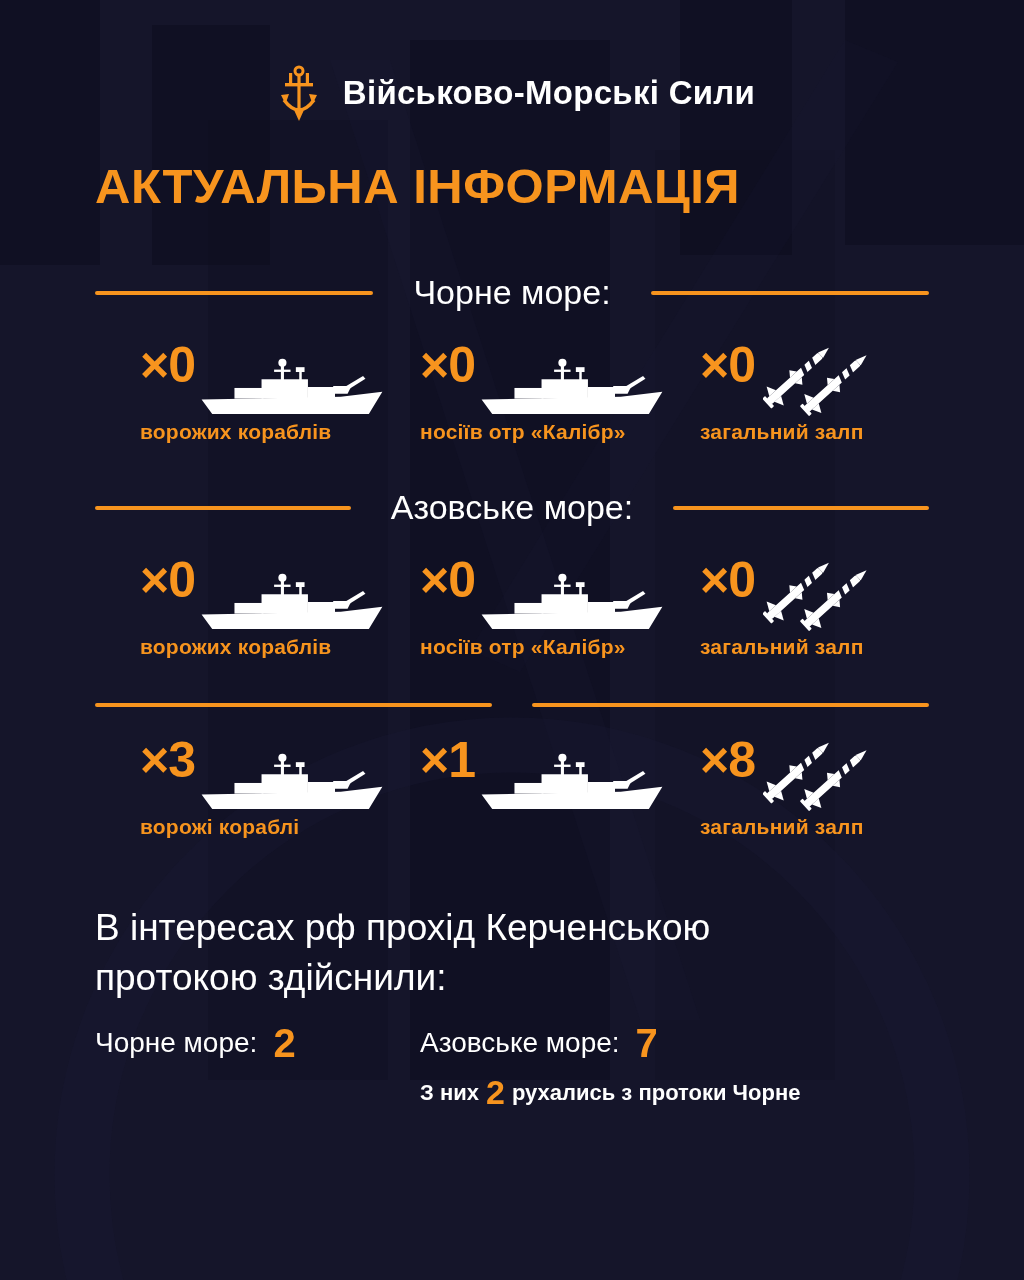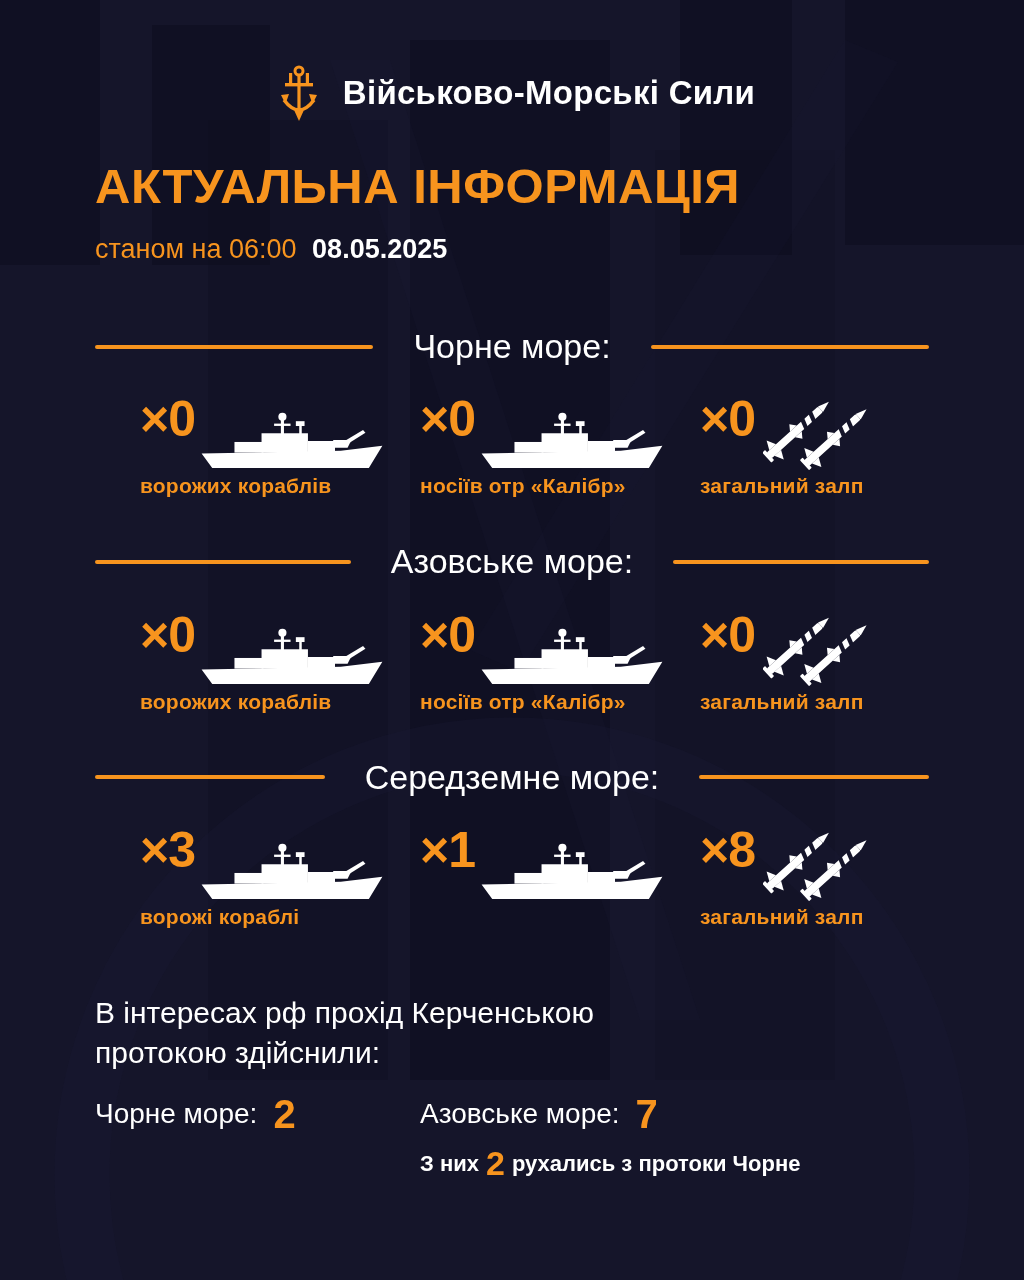--- a/index.html
+++ b/index.html
@@ -33,21 +33,21 @@
 
   .stats{display:grid;grid-template-columns:280px 280px auto;margin-left:45px;margin-top:28px;}
   .stat-top{display:flex;align-items:flex-start;height:76px;}
   .count{font-size:50px;font-weight:800;color:#f7941e;line-height:1;letter-spacing:-1px;}
   .ship-svg{width:185px;height:58px;margin-top:18px;margin-left:4px;flex:0 0 auto;}
   .missiles-svg{width:128px;height:86px;margin-top:-4px;margin-left:8px;flex:0 0 auto;}
   .stat-label{font-size:21px;font-weight:700;color:#f7941e;margin-top:4px;letter-spacing:.2px;}
 
   
   .kerch{margin-top:64px;}
-  .kerch-intro{color:#ffffff;font-size:30px;font-weight:500;line-height:1.35;max-width:620px;}
+  .kerch-intro{color:#ffffff;font-size:37px;font-weight:500;line-height:1.35;max-width:620px;}
   .kerch-cols{display:flex;margin-top:20px;}
   .kcol{width:325px;}
   .kcol:last-child{width:auto;}
   .sea-line{display:flex;align-items:center;gap:16px;}
   .sea-name{color:#ffffff;font-size:28px;font-weight:500;}
   .sea-total{color:#f7941e;font-size:40px;font-weight:800;line-height:1;}
   .note{margin-top:12px;color:#ffffff;font-size:22px;font-weight:700;line-height:1.4;}
   .note .note-num{color:#f7941e;font-size:34px;font-weight:800;vertical-align:-4px;margin:0 7px;line-height:1;}
   .note .l2{display:block;}
 </style>
@@ -114,24 +114,20 @@
 <div class="content">
 
   <div class="header">
     <svg class="logo-svg" viewBox="0 0 40 58">
         <use href="#anchor-trident"></use>
       </svg>
     <div class="brand">Військово-Морські Сили</div>
   </div>
 
   <div class="title">АКТУАЛЬНА ІНФОРМАЦІЯ</div>
-  <div class="subtitle">
-    <span class="when">станом на 06:00</span>
-    <span class="date">08.05.2025</span>
-  </div>
 
   <div class="section">
     <div class="section-header">
       <div class="line"></div>
       <div class="section-name">Чорне море:</div>
       <div class="line"></div>
     </div>
     <div class="stats">
       <div class="stat">
         <div class="stat-top">
@@ -196,21 +192,20 @@
             </svg>
         </div>
         <div class="stat-label">загальний залп</div>
       </div>
     </div>
   </div>
 
   <div class="section">
     <div class="section-header">
       <div class="line"></div>
-      <div class="section-name">Середземне море:</div>
       <div class="line"></div>
     </div>
     <div class="stats">
       <div class="stat">
         <div class="stat-top">
           <span class="count">×3</span>
           <svg class="ship-svg" viewBox="0 0 190 60">
               <use href="#ship"></use>
             </svg>
         </div>

